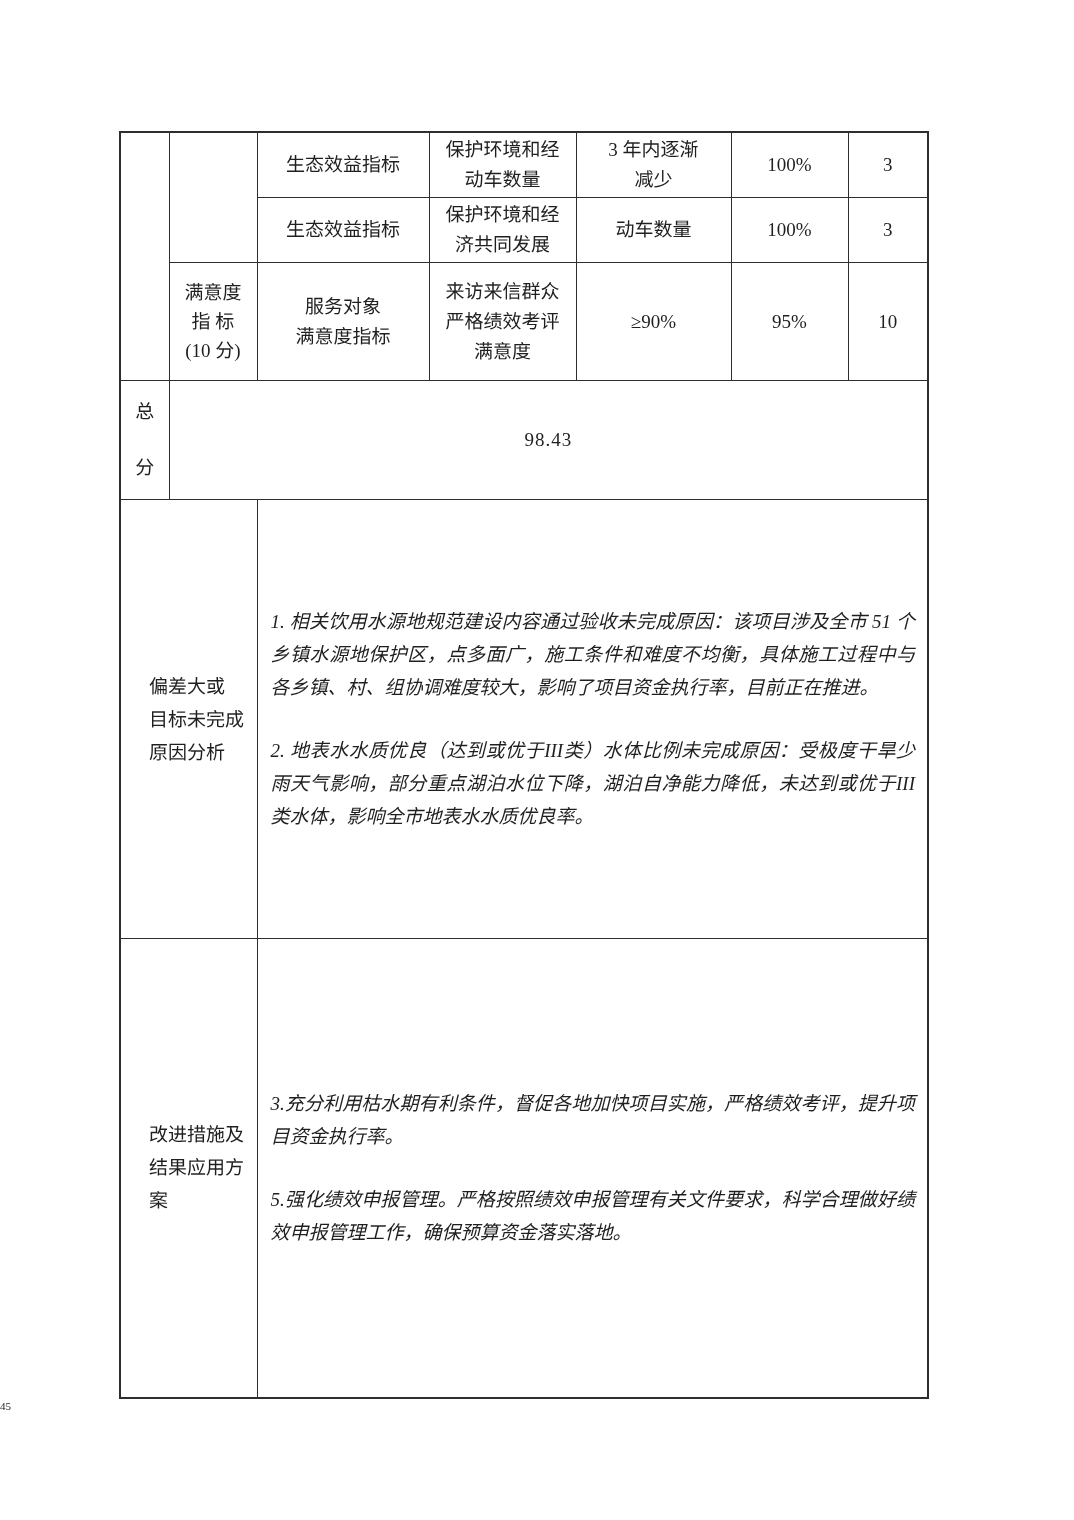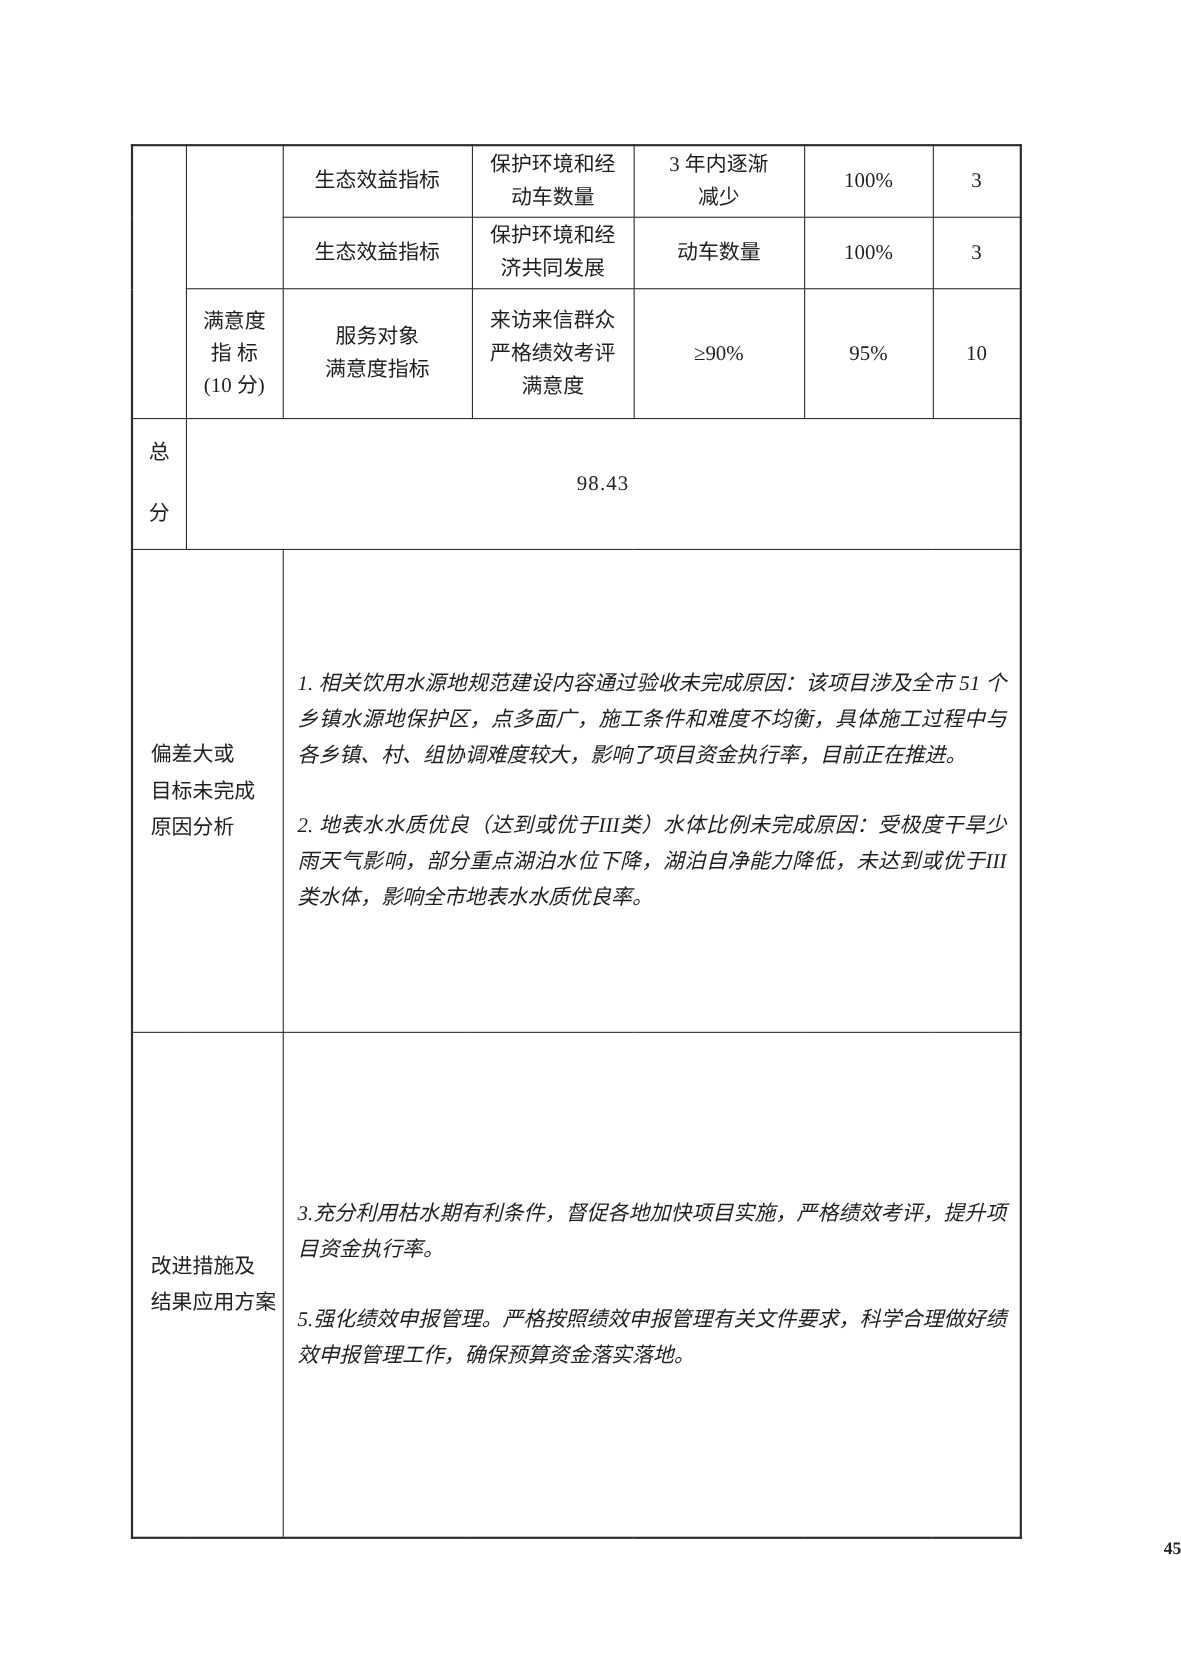--- a/index.html
+++ b/index.html
@@ -27,42 +27,41 @@
     line-height:30px;
     white-space:pre-line;
     overflow:hidden;
     padding:2px 4px;
   }
   td.cat-cell { line-height:29px; }
   td.total-label { line-height:56px; }
   td.total-value { font-size:19px; letter-spacing:1px; }
   td.section-label {
     text-align:left;
-    padding-left:16px;
+    padding-left:28px;
     line-height:33px;
   }
   td.section-content {
     text-align:left;
     padding:6px 12px 6px 13px;
   }
   .section-content p {
     font-size:19px;
     line-height:33px;
     margin:0;
     text-align:justify;
     font-style:italic;
   }
   .page-footer {
     position:absolute;
     left:0; top:1400px;
     width:100%;
-    text-align:right;
-    font-size:16px;
+    text-align:left;
+    font-size:11px;
     color:#1f1f1f;
-    font-weight:bold;
   }
 </style>
 </head>
 <body>
 
 <table class="doc-table">
   <colgroup>
     <col style="width:49px">
     <col style="width:88px">
     <col style="width:172px">

